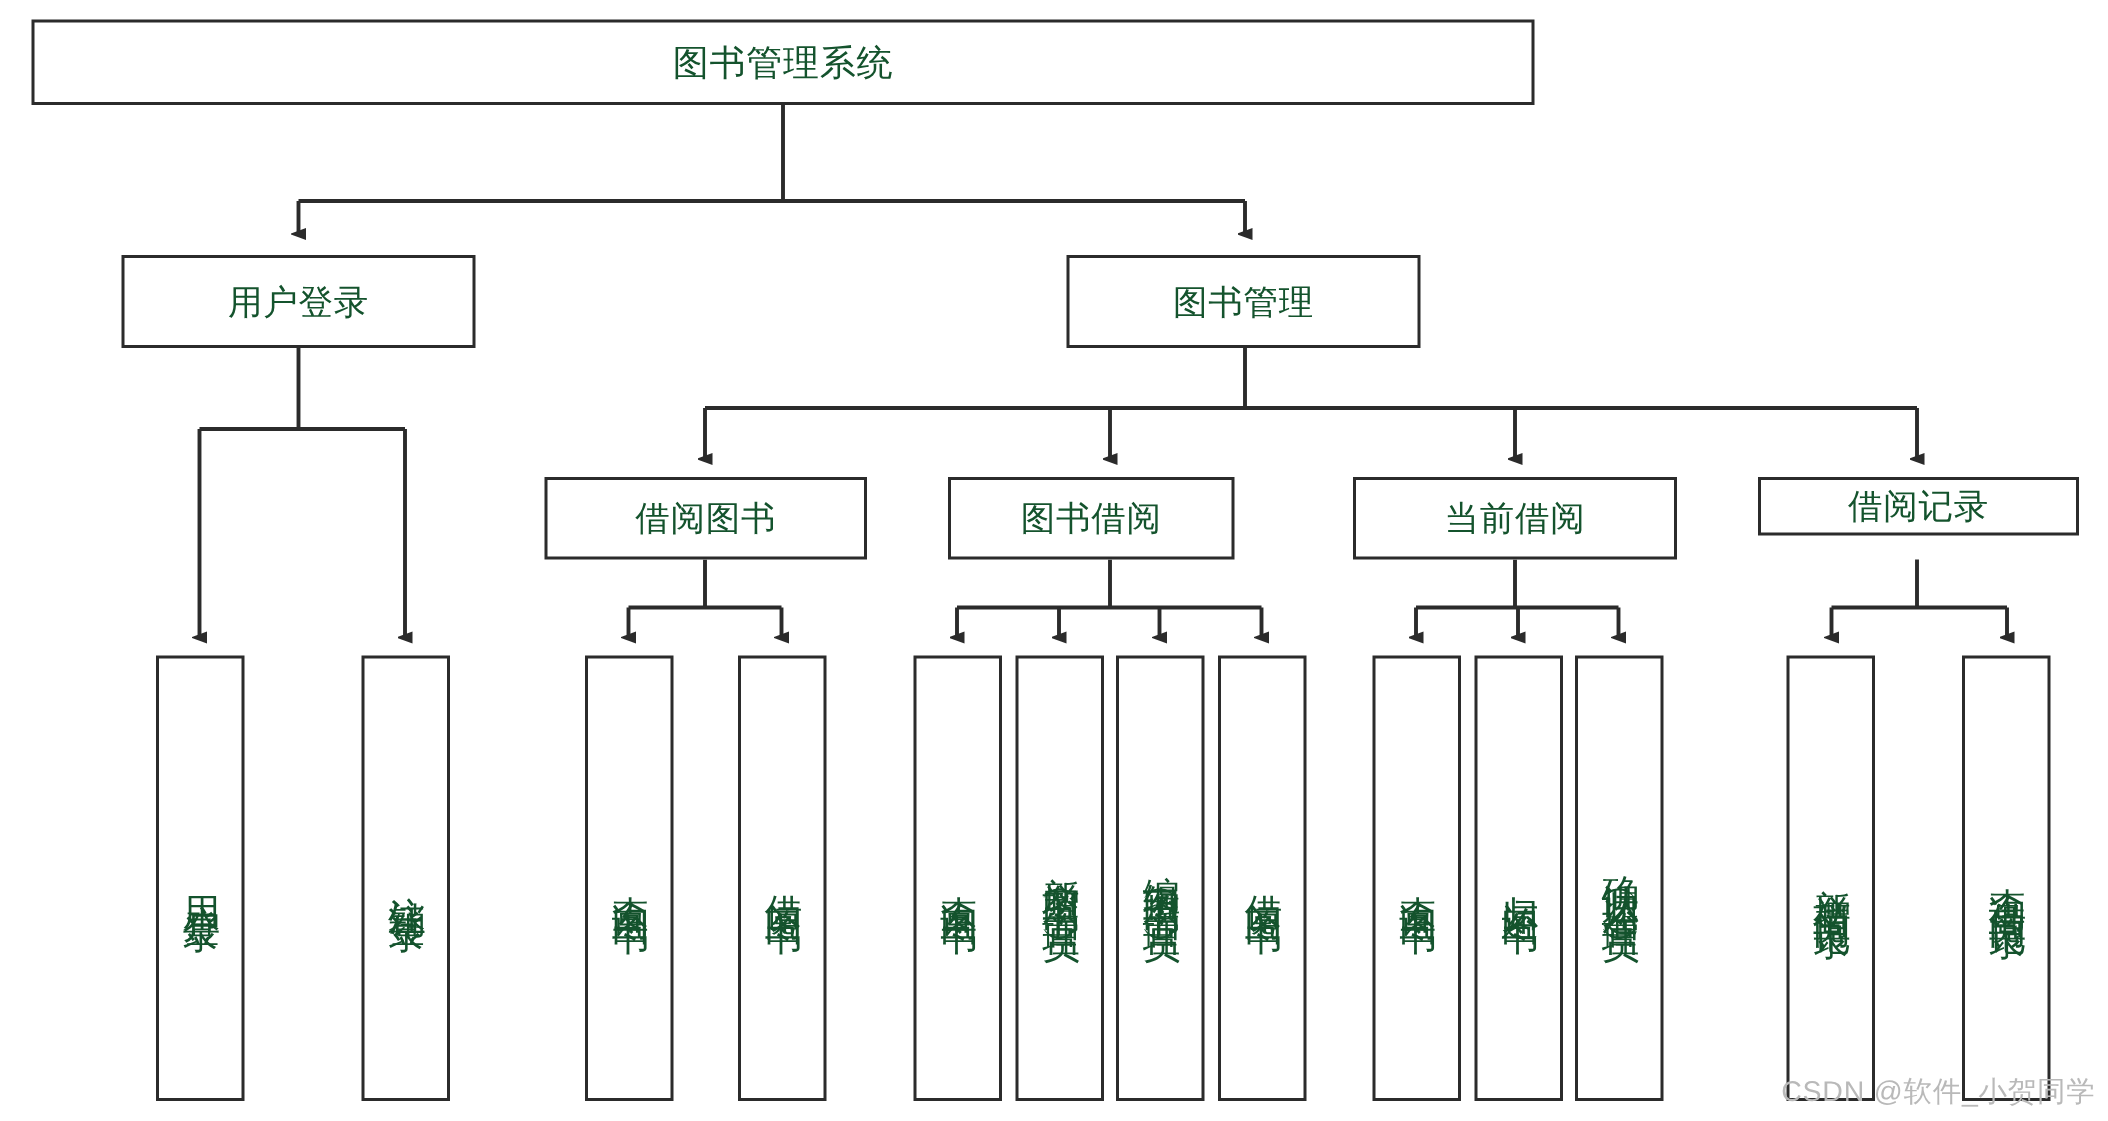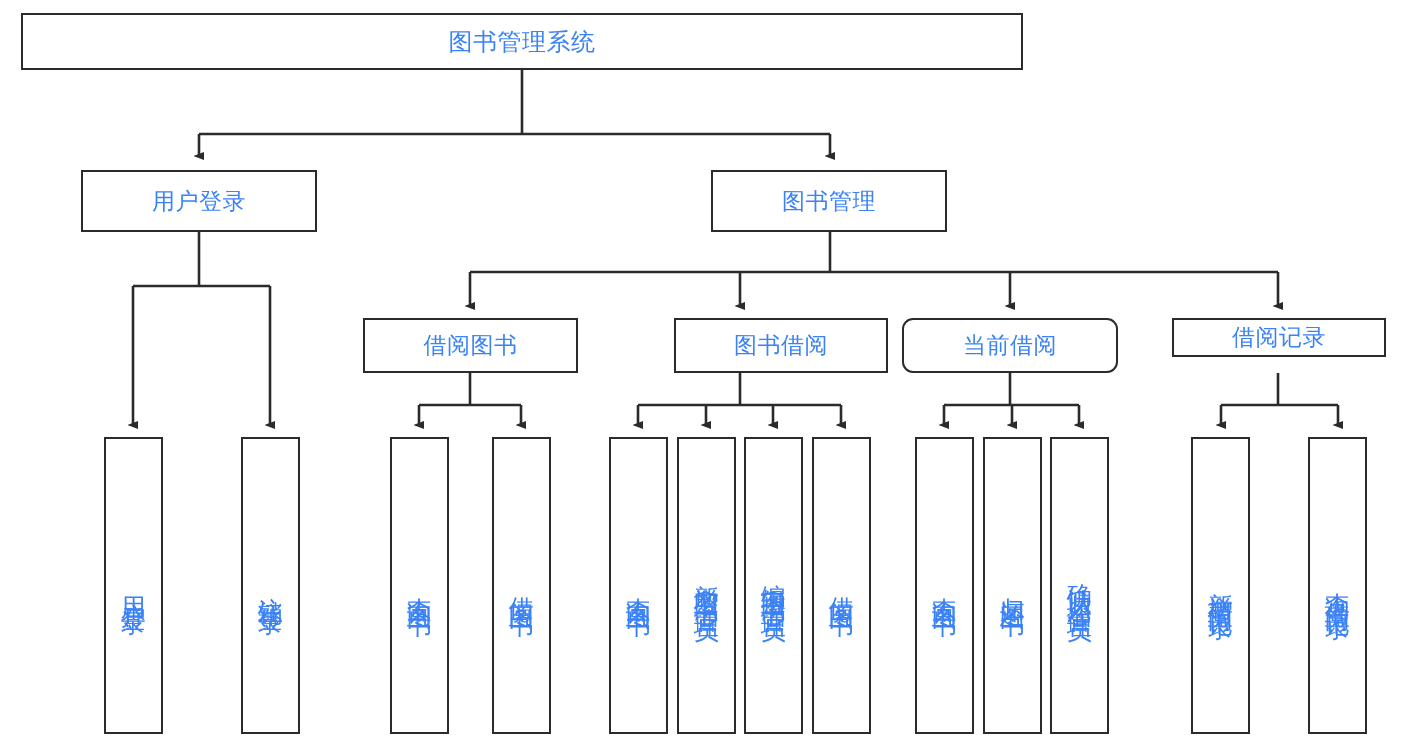--- a/index.html
+++ b/index.html
@@ -27,21 +27,21 @@
     pointer-events: none;
   }
   .node {
     position: absolute;
     box-sizing: border-box;
     background: #ffffff;
     border: 2px solid #2b2b2b;
     display: flex;
     align-items: center;
     justify-content: center;
-    color: #3b82f6;
+    color: #14532d;
   }
   .node-h {
     font-size: 23px;
     letter-spacing: 0.5px;
     white-space: nowrap;
   }
   .node-root {
     font-size: 24px;
   }
   .node-v {
@@ -130,24 +130,24 @@
   <div class="node node-h" style="left:81px; top:170px; width:236px; height:62px;">
     <span>用户登录</span>
   </div>
   <div class="node node-h" style="left:711px; top:170px; width:236px; height:62px;">
     <span>图书管理</span>
   </div>
 
   <div class="node node-h" style="left:363px; top:318px; width:215px; height:55px;">
     <span>借阅图书</span>
   </div>
-  <div class="node node-h" style="left:632px; top:318px; width:214px; height:55px;margin-left:42px;">
+  <div class="node node-h" style="left:632px; top:318px; width:191px; height:55px;">
     <span>图书借阅</span>
   </div>
-  <div class="node node-h" style="left:902px; top:318px; width:216px; height:55px;border-radius:11px;">
+  <div class="node node-h" style="left:902px; top:318px; width:216px; height:55px;">
     <span>当前借阅</span>
   </div>
   <div class="node node-h" style="left:1172px; top:318px; width:214px; height:39px;">
     <span>借阅记录</span>
   </div>
 
   <div class="node node-v" style="left:104px; top:437px; width:59px; height:297px;">
     <span>用户登录</span>
   </div>
   <div class="node node-v" style="left:241px; top:437px; width:59px; height:297px;">
@@ -184,13 +184,14 @@
     <span>确认归还（管理员）</span>
   </div>
 
   <div class="node node-v" style="left:1191px; top:437px; width:59px; height:297px;">
     <span>新增借阅记录</span>
   </div>
   <div class="node node-v" style="left:1308px; top:437px; width:59px; height:297px;">
     <span>查询借阅记录</span>
   </div>
 
+  <div id="watermark">CSDN @软件_小贺同学</div>
 </div>
 
 </body></html>

